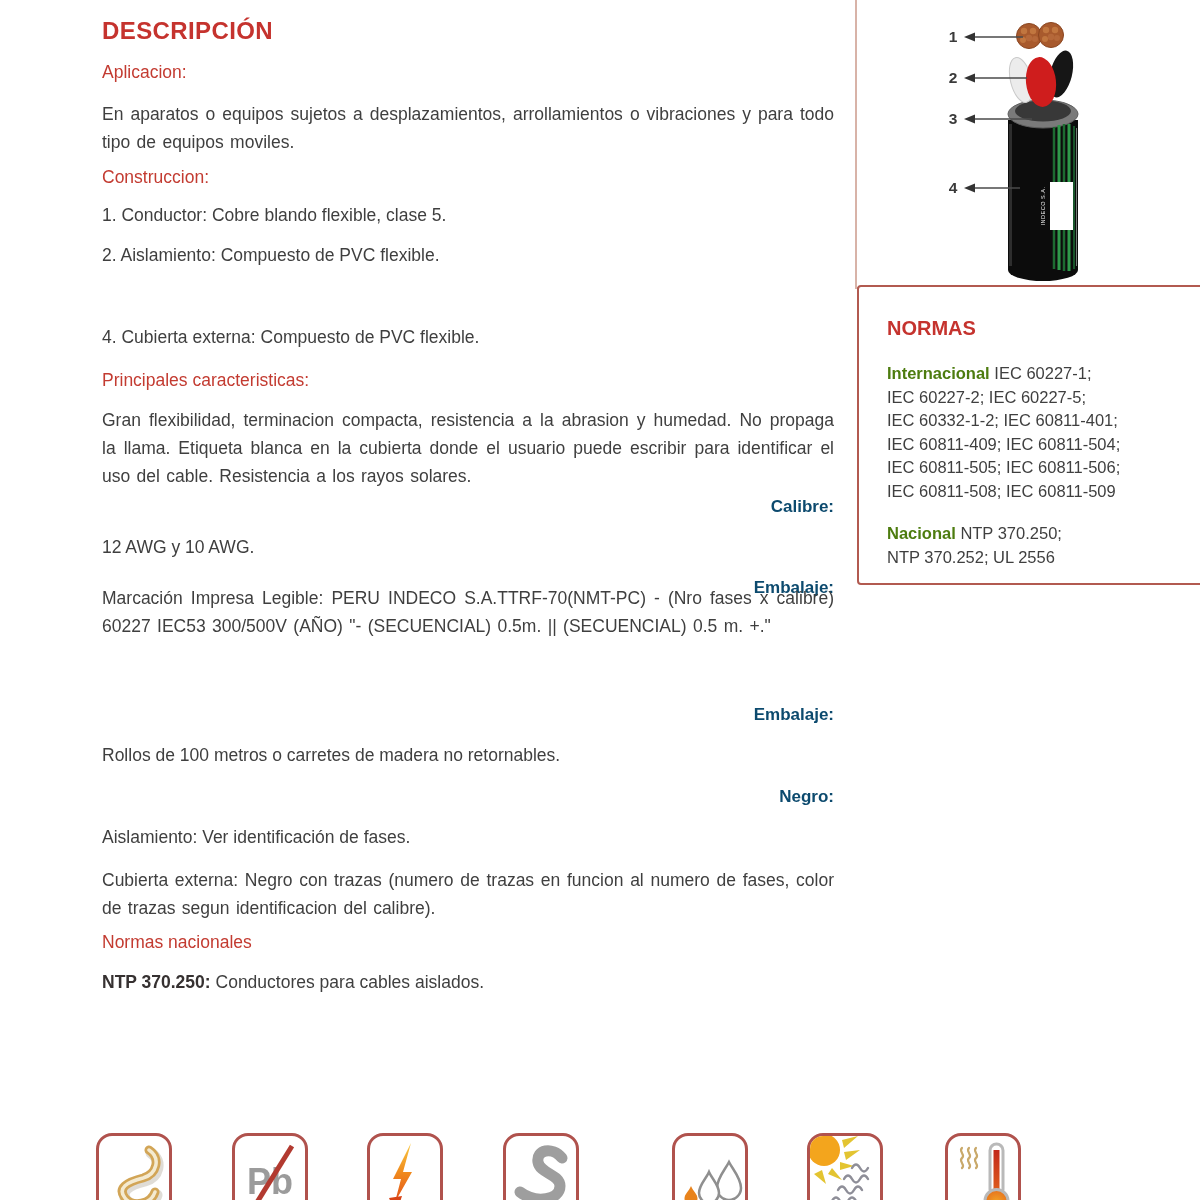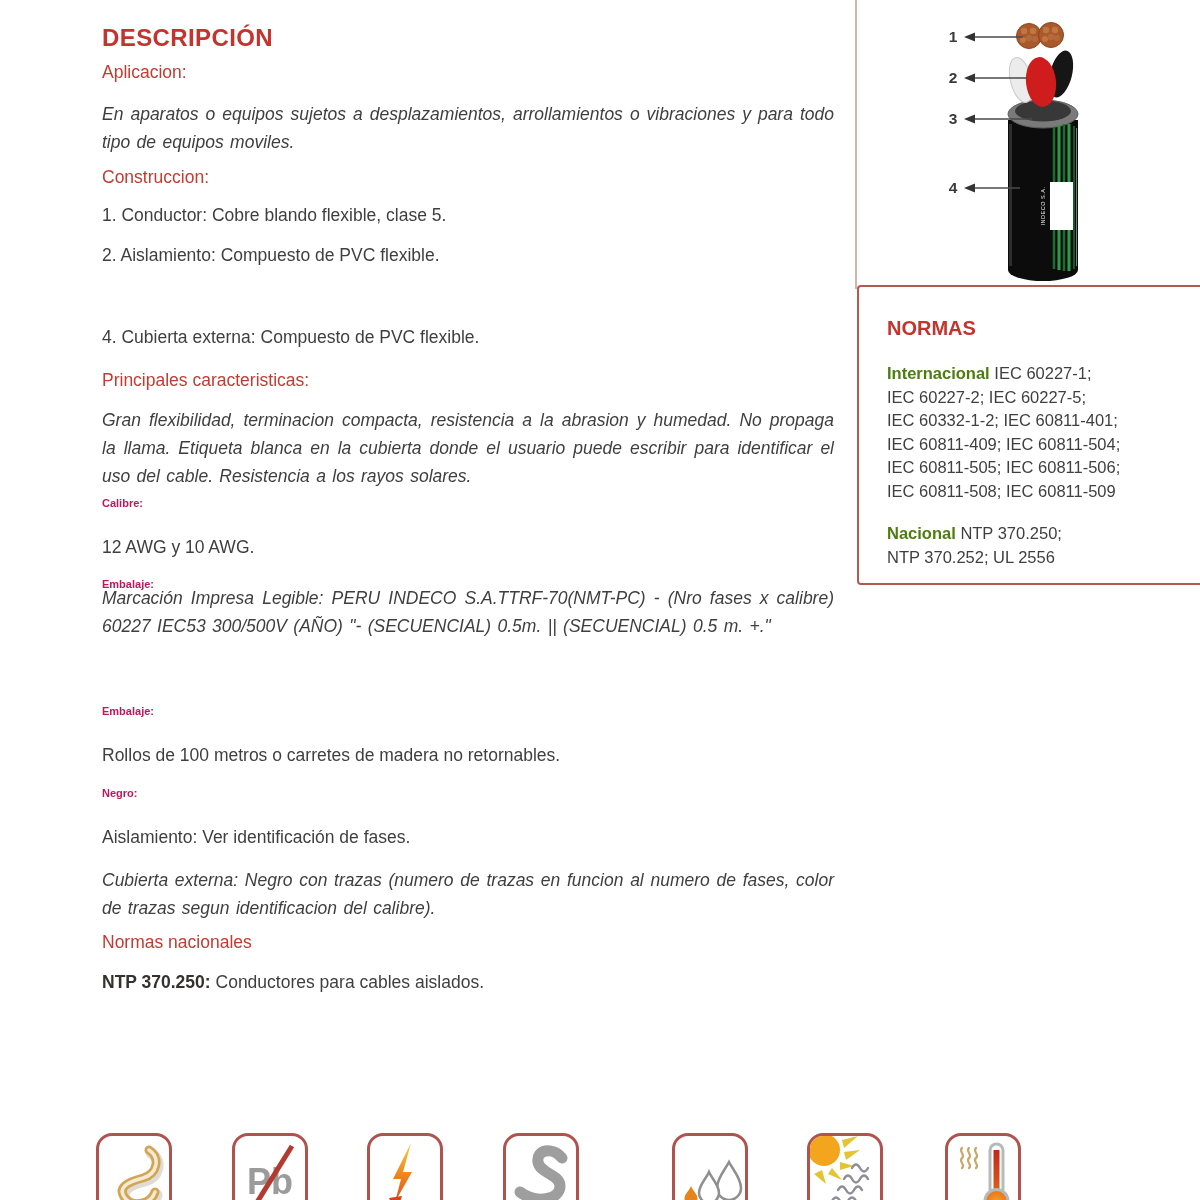--- a/index.html
+++ b/index.html
@@ -4,22 +4,22 @@
 <style>
   html,body{margin:0;padding:0;}
   body{
     width:1200px;height:1200px;overflow:hidden;position:relative;
     background:#ffffff;font-family:"Liberation Sans", sans-serif;
   }
   .left-col{position:absolute;left:102px;top:0;width:732px;height:1100px;}
   .blk{position:absolute;left:0;width:732px;}
   .doc-title{font-size:24px;font-weight:bold;color:#c5332e;letter-spacing:.4px;}
   .lbl-red{font-size:17.5px;color:#c33b31;}
-  .lbl-bold{font-size:11px;font-weight:bold;color:#be185d;}
-  .p-text{font-size:17.5px;line-height:28px;color:#3f3f3f;text-align:justify;word-spacing:1.5px;margin:0;font-style:italic;}
+  .lbl-bold{font-size:17px;font-weight:bold;color:#0c4a6e;text-align:right;}
+  .p-text{font-size:17.5px;line-height:28px;color:#3f3f3f;text-align:justify;word-spacing:1.5px;margin:0;}
   .line-text{font-size:17.5px;color:#3f3f3f;margin:0;}
   .line-text b{color:#363131;}
 
   
   .figure-box{position:absolute;left:855px;top:-14px;width:360px;height:299px;
     border:2px solid #d8b3a8;background:#fff;}
   .normas-box{position:absolute;left:857px;top:285px;width:356px;height:300px;
     border:2px solid #b25a50;border-radius:4px;background:#fff;box-sizing:border-box;
     padding:30px 0 0 28px;}
   .normas-title{font-size:20px;font-weight:bold;color:#c5332e;margin:0 0 22px 0;}
@@ -35,21 +35,21 @@
   .icon-box svg{display:block;margin:0 auto;}
   .ib1{left:96px;} .ib2{left:232px;} .ib3{left:367px;} .ib4{left:503px;}
   .ib5{left:672px;} .ib6{left:807px;} .ib7{left:945px;}
 </style>
 </head>
 <body>
 
 <div>
 
   <div class="left-col">
-    <div class="blk doc-title" style="top:24px">DESCRIPCIÓN</div>
+    <div class="blk doc-title" style="top:17px">DESCRIPCIÓN</div>
 
     <div class="blk lbl-red" style="top:62px">Aplicacion:</div>
     <p class="blk p-text" style="top:100px">En aparatos o equipos sujetos a desplazamientos, arrollamientos o vibraciones y para todo tipo de equipos moviles.</p>
 
     <div class="blk lbl-red" style="top:167px">Construccion:</div>
     <p class="blk line-text" style="top:205px">1. Conductor: Cobre blando flexible, clase 5.</p>
     <p class="blk line-text" style="top:245px">2. Aislamiento: Compuesto de PVC flexible.</p>
     <p class="blk line-text" style="top:327px">4. Cubierta externa: Compuesto de PVC flexible.</p>
 
     <div class="blk lbl-red" style="top:370px">Principales caracteristicas:</div>

